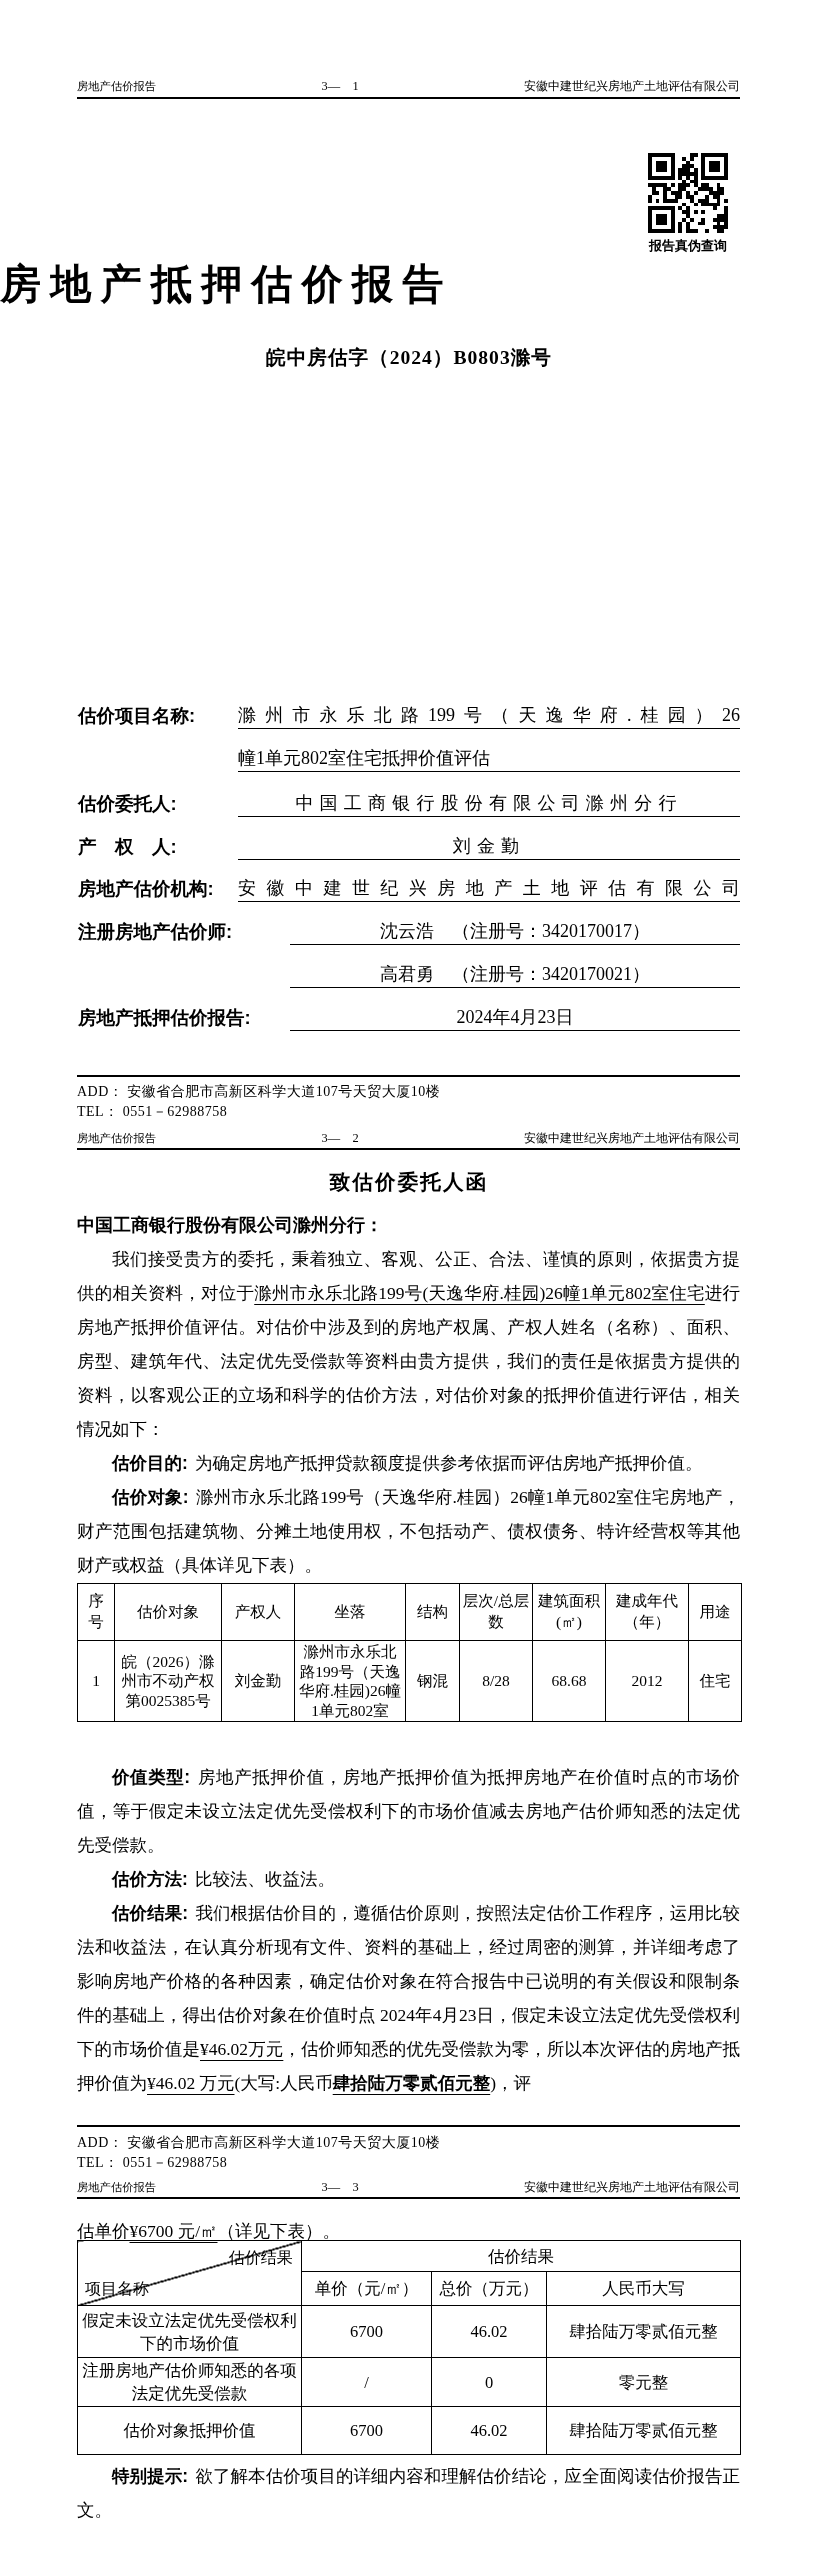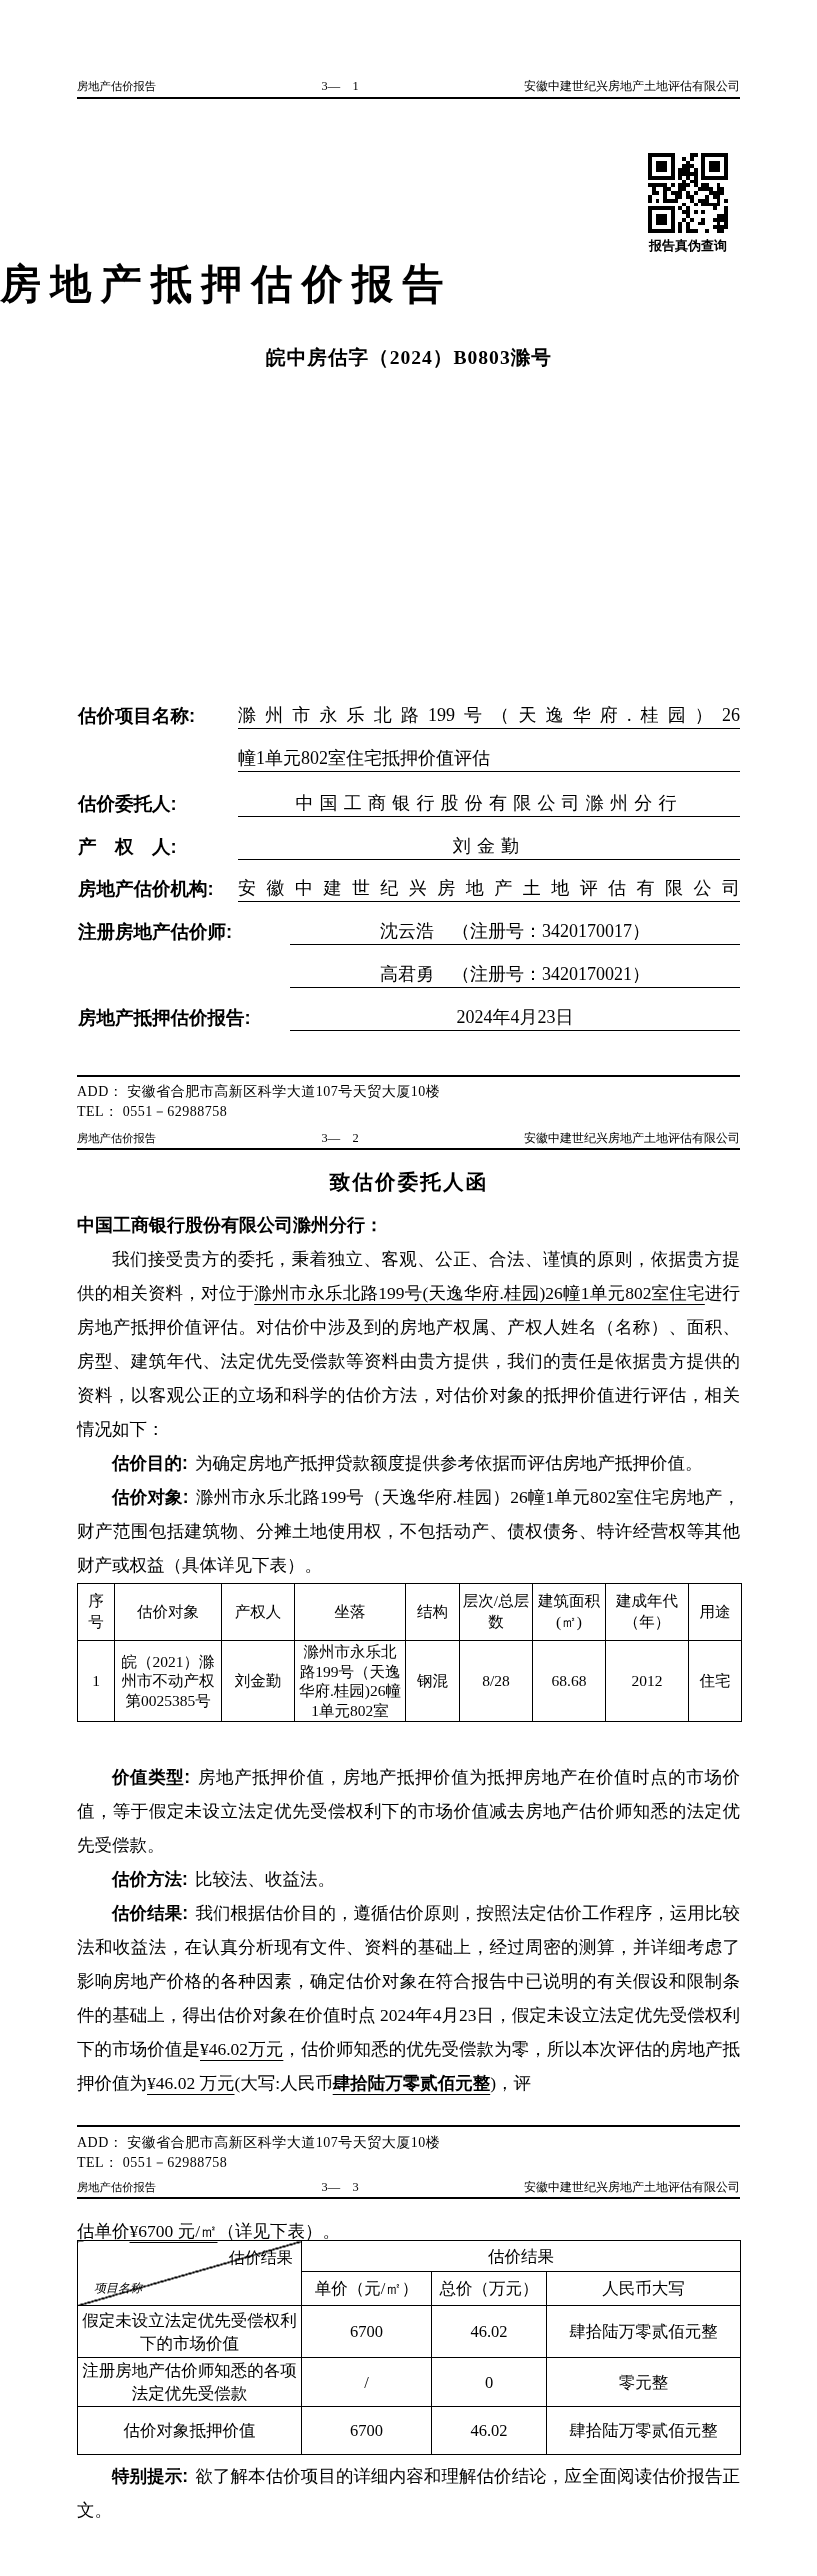--- a/index.html
+++ b/index.html
@@ -52,21 +52,21 @@
        border:1.5px solid #000;}
   .tbl td{border:1px solid #000;text-align:center;vertical-align:middle;padding:1px 2.6px;
           box-sizing:border-box;}
   .tbl1 td{font-size:15.5px;line-height:20.6px;}
   .tbl1 tr.data td{line-height:19.6px;}
   .tbl2 td{font-size:16.5px;line-height:23px;}
   .corner{position:relative;background:
      linear-gradient(to bottom right,transparent calc(50% - 0.8px),#000 calc(50% - 0.8px),
                      #000 calc(50% + 0.8px),transparent calc(50% + 0.8px));}
   .corner .tr{position:absolute;top:5.2px;right:8.2px;font-size:16px;}
-  .corner .bl{position:absolute;bottom:5.2px;left:16px;font-size:12px;font-style:italic;}
+  .corner .bl{position:absolute;bottom:5.2px;left:7px;font-size:16px;}
 </style>
 </head>
 <body>
 
 <div class="canvas">
 
   <div class="pheader" style="top:78px;">
     <span>房地产估价报告</span>
     <span class="ph-center">3—    1</span>
     <span class="ph-right">安徽中建世纪兴房地产土地评估有限公司</span>
@@ -377,21 +377,21 @@
       <td>产权人</td>
       <td>坐落</td>
       <td>结构</td>
       <td>层次/总层数</td>
       <td>建筑面积(㎡)</td>
       <td>建成年代（年）</td>
       <td>用途</td>
     </tr>
     <tr class="data" style="height:81px;">
       <td>1</td>
-      <td>皖（2021）滁州市不动产权第0025385号</td>
+      <td>皖（2026）滁州市不动产权第0025385号</td>
       <td>刘金勤</td>
       <td>滁州市永乐北路199号（天逸华府.桂园)26幢1单元802室</td>
       <td>钢混</td>
       <td>8/28</td>
       <td>68.68</td>
       <td>2012</td>
       <td>住宅</td>
     </tr>
   </tbody>
     </table>

